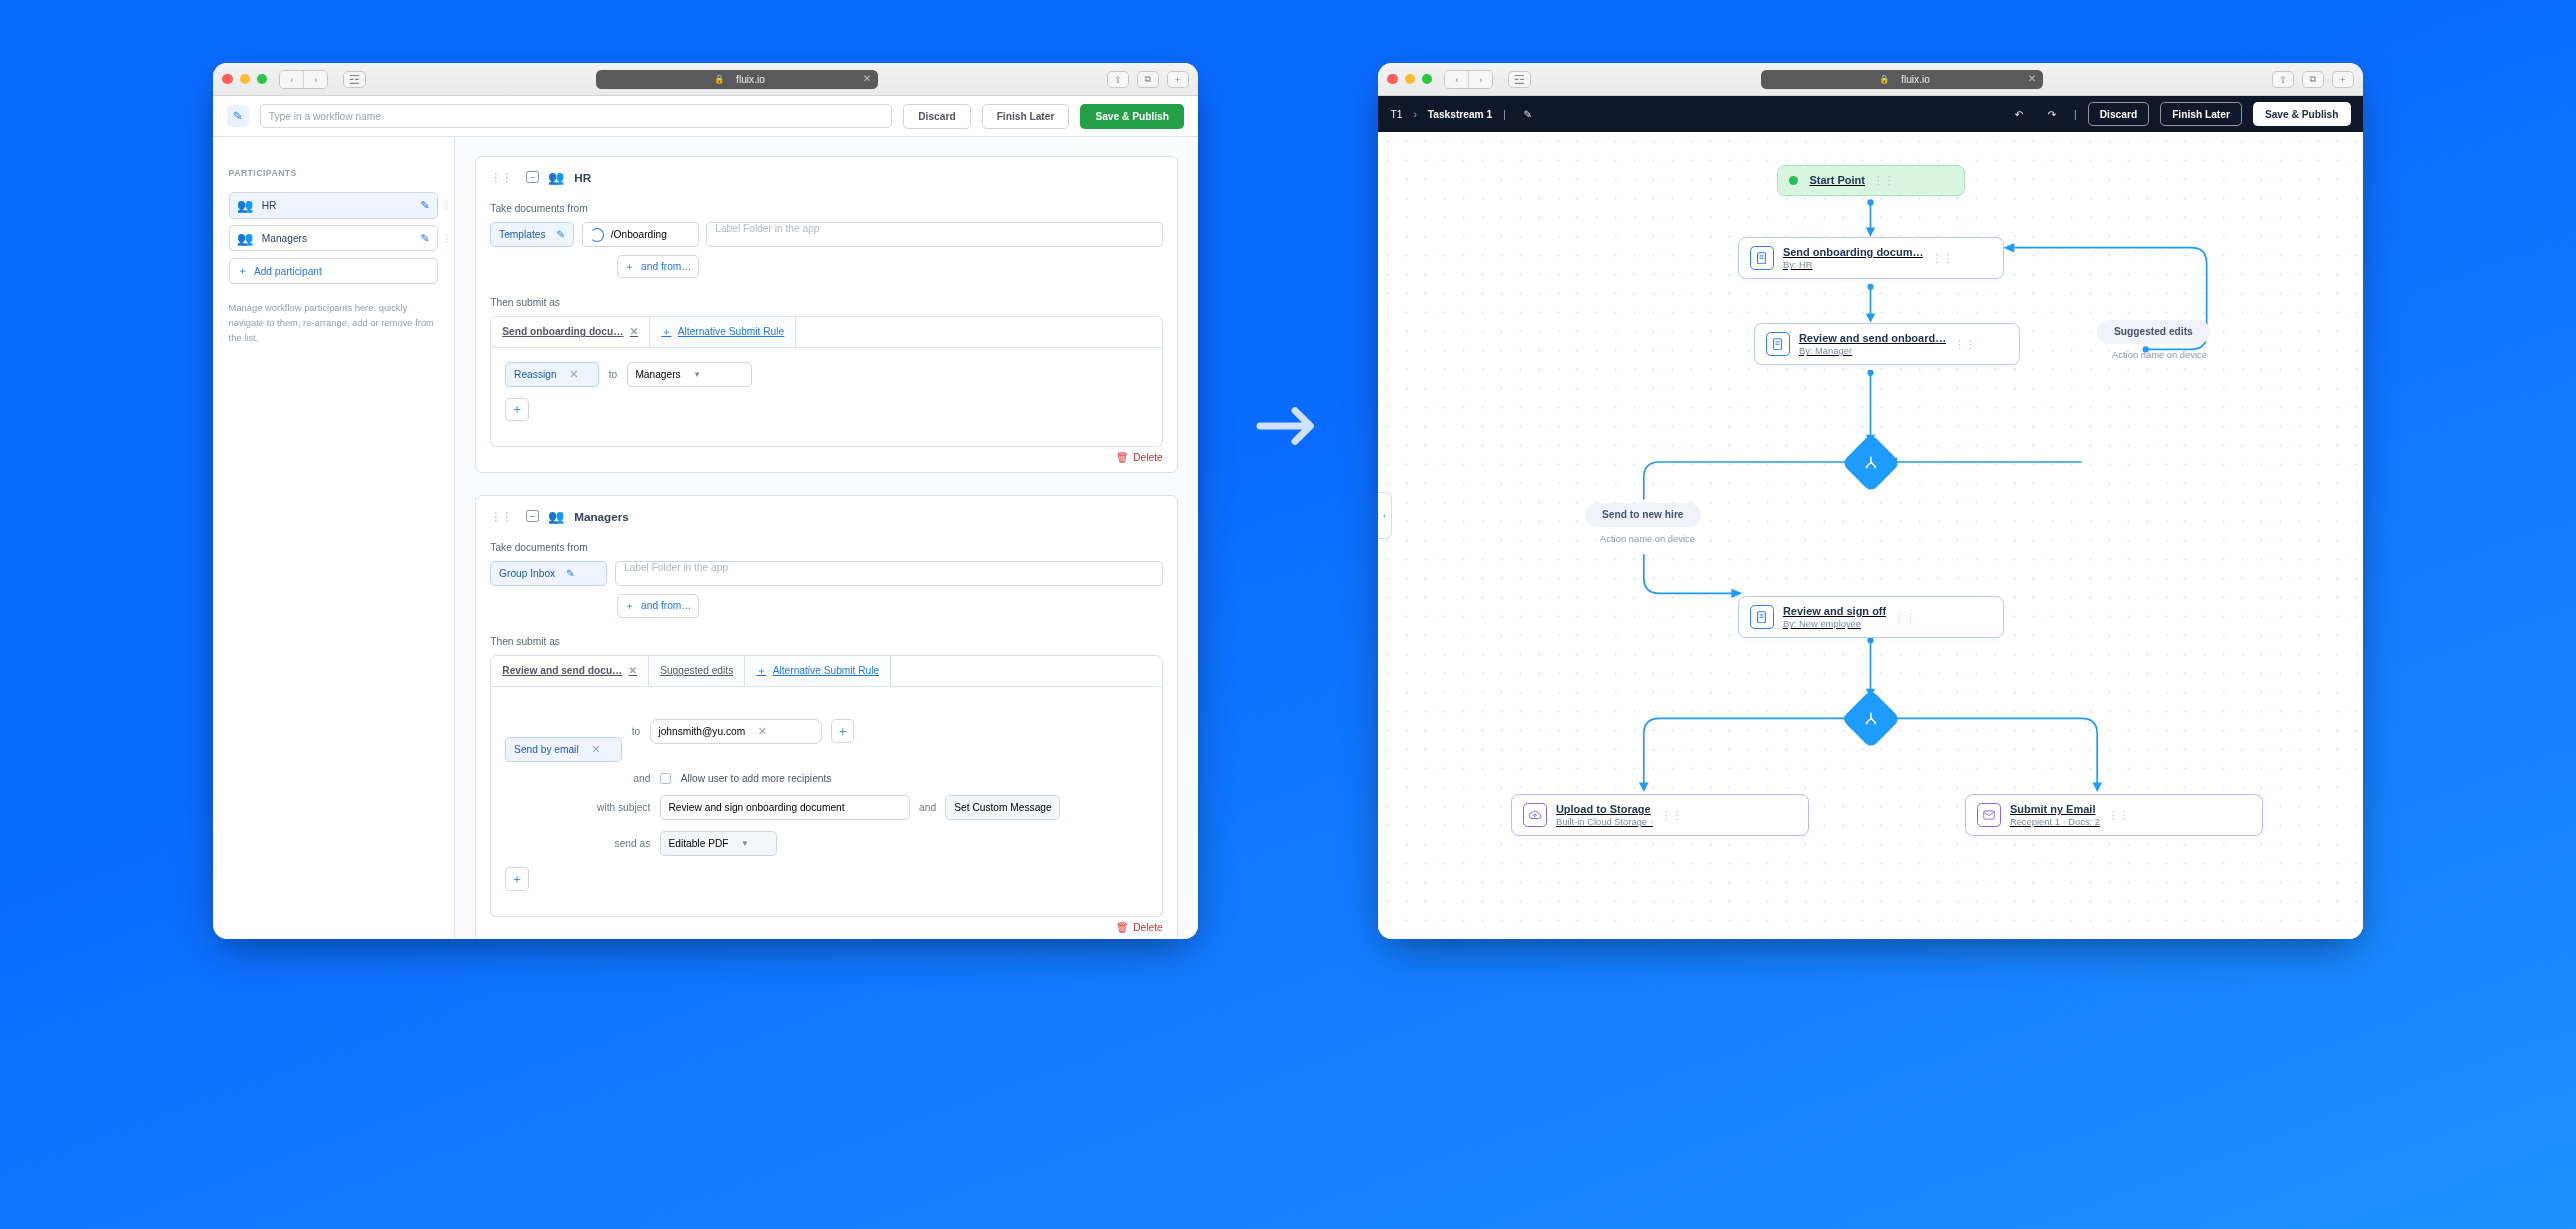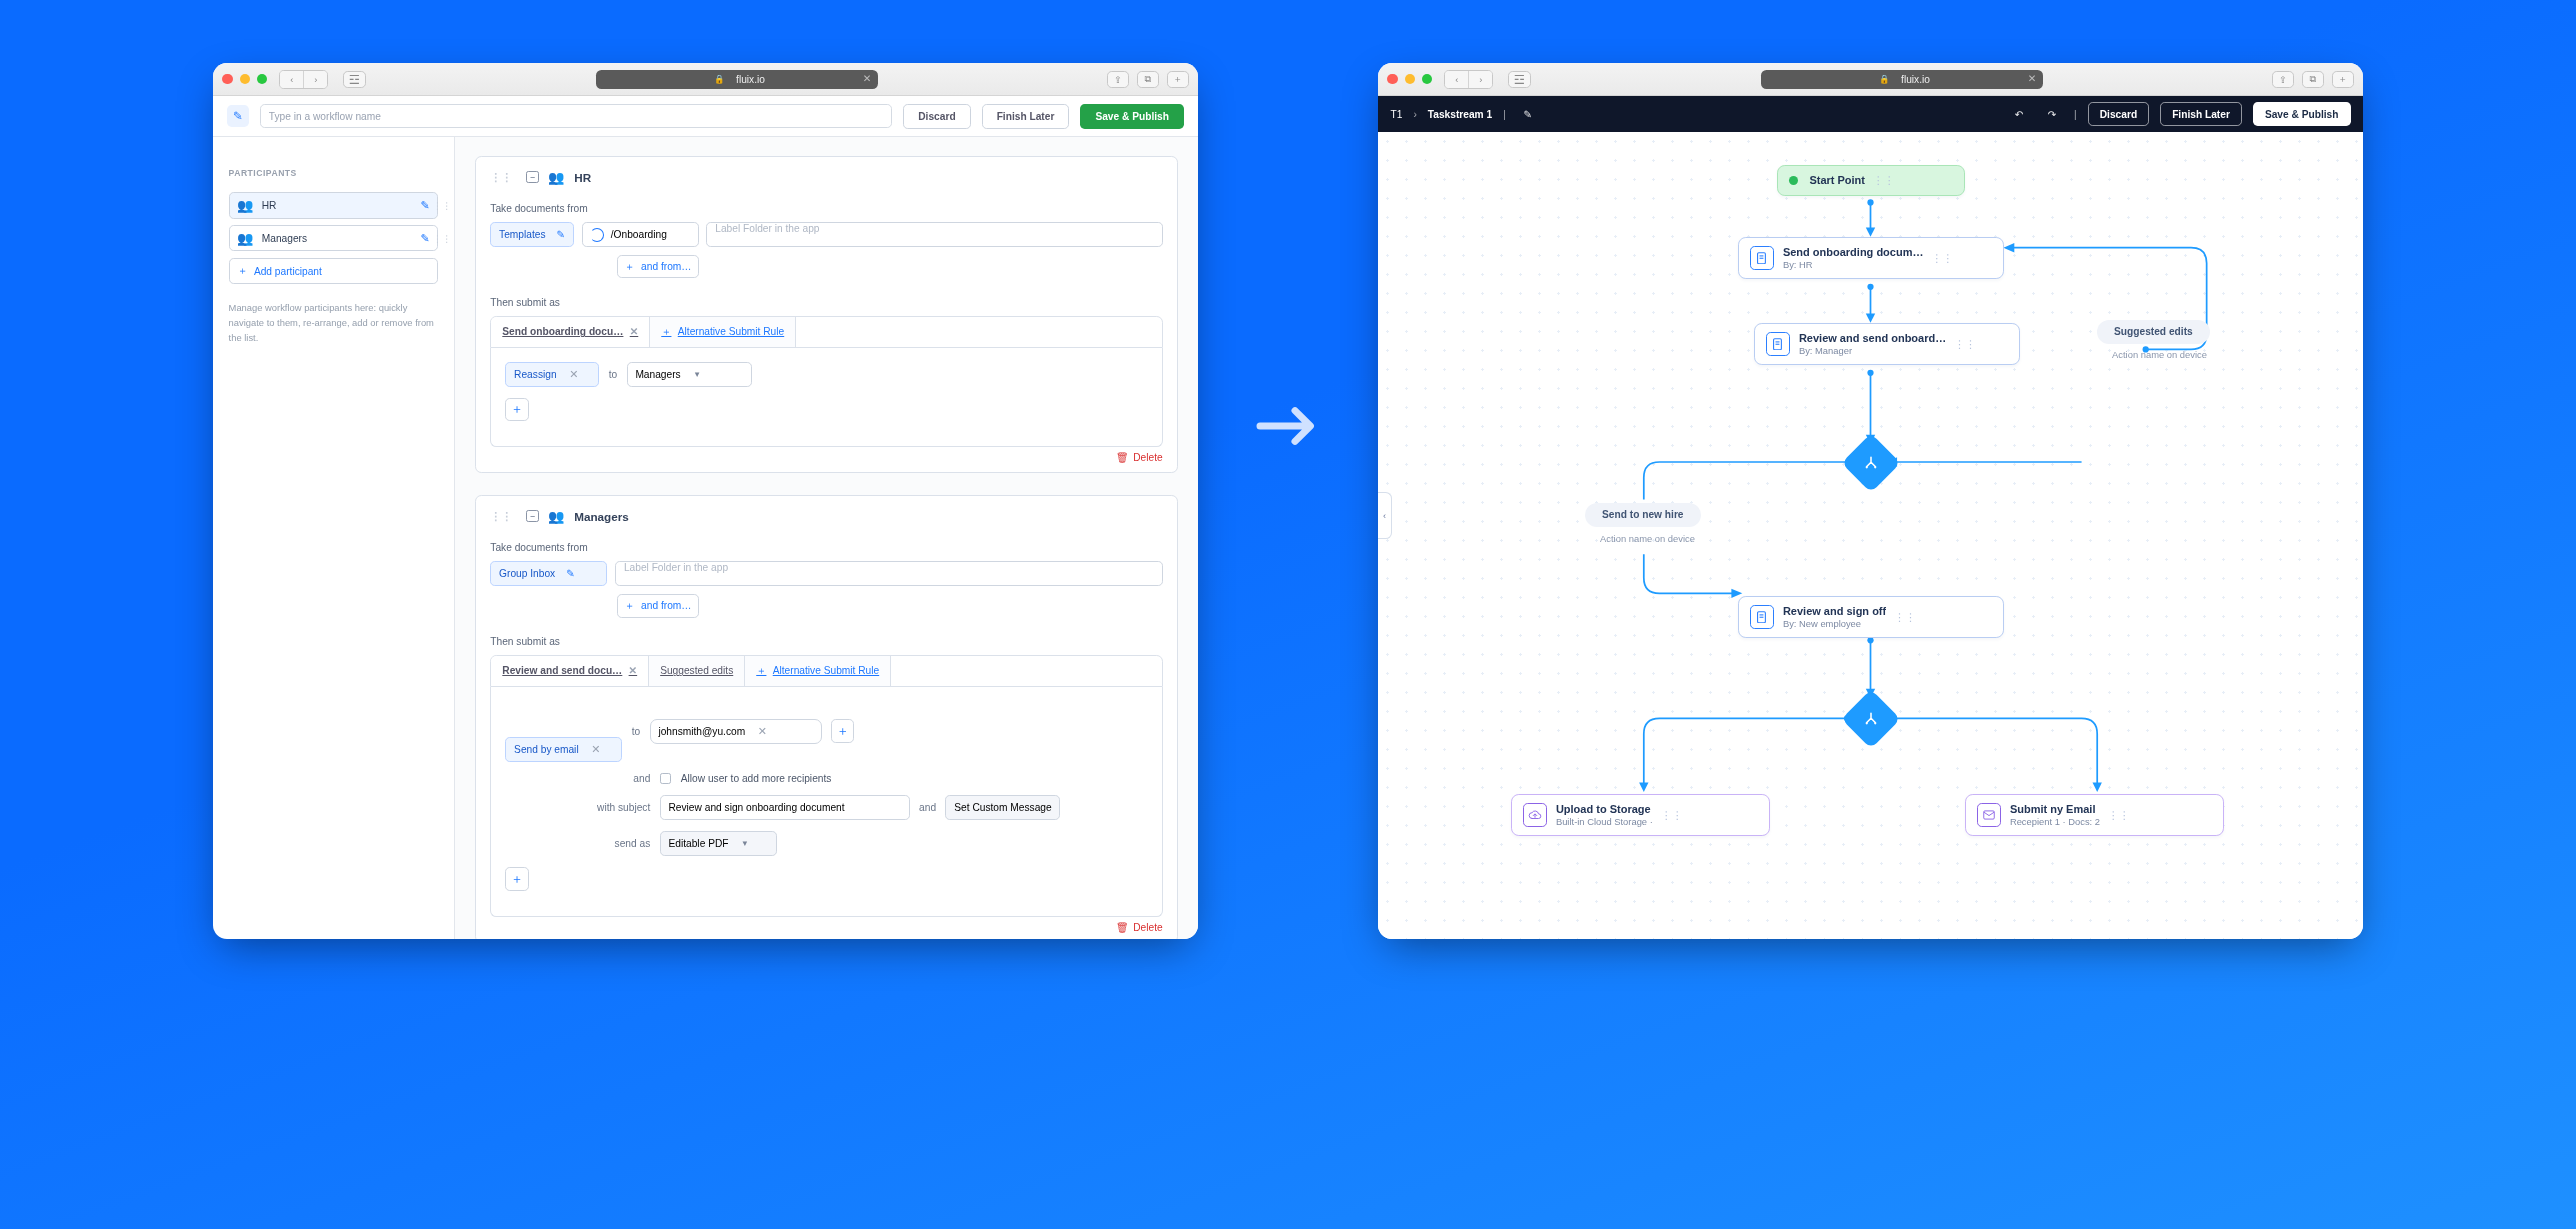--- a/index.html
+++ b/index.html
@@ -80,28 +80,28 @@
   .ts-ico { width:22px; height:22px; display:flex; align-items:center; justify-content:center; border-radius:4.7px; color:#fff; opacity:.9;}
   .ts-btn { height:23.5px; padding:0 11px; border-radius:4.7px; font-size:10.2px; font-weight:600; display:flex; align-items:center; border:0.8px solid rgba(255,255,255,.55); color:#fff; background:transparent;}
   .ts-btn.solid { background:#fff; color:#1b2a44;}
   .ts-canvas { flex:1; position:relative; background-color:#fff; background-image:radial-gradient(#e7eef7 1.2px, transparent 1.2px); background-size:19px 19px; overflow:hidden;}
   .collapse-handle { position:absolute; left:0; top:360px; width:14px; height:47px; background:#fff; border:0.8px solid #d7dfeb; border-left:none; border-radius:0 6.3px 6.3px 0; display:flex; align-items:center; justify-content:center; color:#6b7aa0; font-size:9.4px;}
 
   
   .node { position:absolute; background:#fff; border:1.2px solid #b9cdf2; border-radius:7.8px; display:flex; align-items:center; padding:7.8px 11px; box-shadow:0 1.6px 3.1px rgba(20,40,90,.04);}
   .node .nicon { width:23.5px; height:23.5px; border:1.2px solid #2b7fff; border-radius:4.7px; margin-right:9.4px; display:flex; align-items:center; justify-content:center; color:#2b7fff; flex-shrink:0;}
   .node .nicon.purple { border-color:#8b63e6; color:#8b63e6;}
-  .node .ntxt { display:flex; flex-direction:column; gap:1.6px; overflow:hidden;}
+  .node .ntxt { display:flex; flex-direction:column; gap:1.6px; overflow:hidden;text-decoration:underline;}
   .node .nt { font-size:11px; font-weight:700; color:#223455; white-space:nowrap; overflow:hidden; text-overflow:ellipsis;}
   .node .ns { font-size:9.4px; color:#7d8aa3; white-space:nowrap;}
   .node .drag { color:#b7c4dd; font-size:11px; margin-left:7.8px;}
   .node.start { background:#d8f6df; border-color:#a9e5b7; width:188px; justify-content:flex-start;}
   .node.start .dot2 { width:9.4px; height:9.4px; border-radius:50%; background:#2bbb5b; margin-right:11px;}
   .node.form { width:266px; }
-  .node.purple { border-color:#c9b3f7; width:259px;}
+  .node.purple { border-color:#c9b3f7; width:298px;}
   .node.purple .nicon{ border-color:#8b63e6; color:#8b63e6;}
 
   .pill-label { position:absolute; background:#f0f3f9; border-radius:14px; padding:6.3px 17px; font-size:10.2px; color:#415473; font-weight:600; text-align:center;}
   .sub-label { position:absolute; font-size:9.4px; color:#8a96ac; text-align:center;}
 
   .decision { position:absolute; width:42px; height:42px; background:#1e9bff; transform:rotate(45deg); border-radius:7.8px; display:flex; align-items:center; justify-content:center;}
   .decision svg { transform:rotate(-45deg); }
 
   
   .wires { position:absolute; inset:0; width:100%; height:100%; pointer-events:none;}

